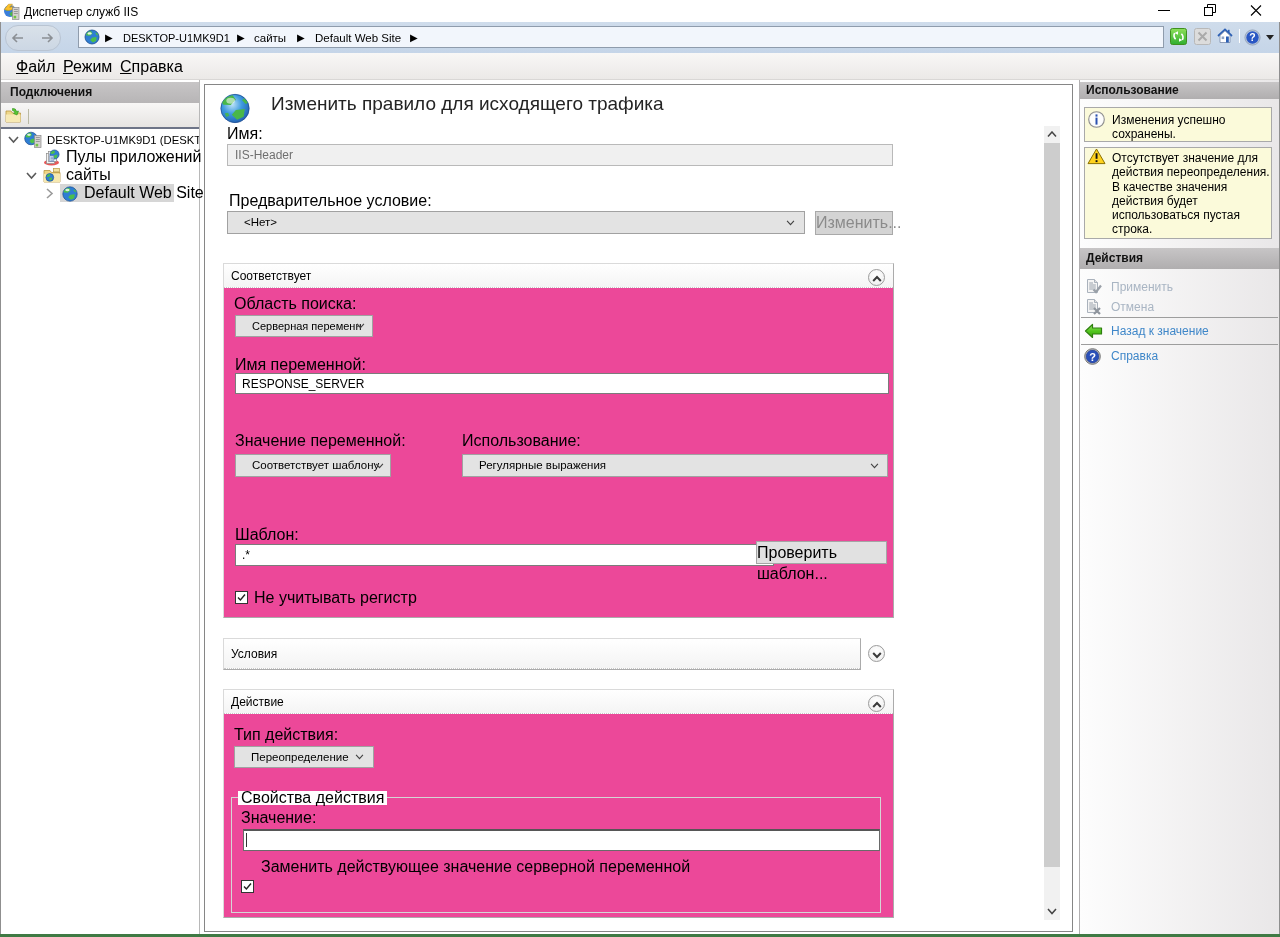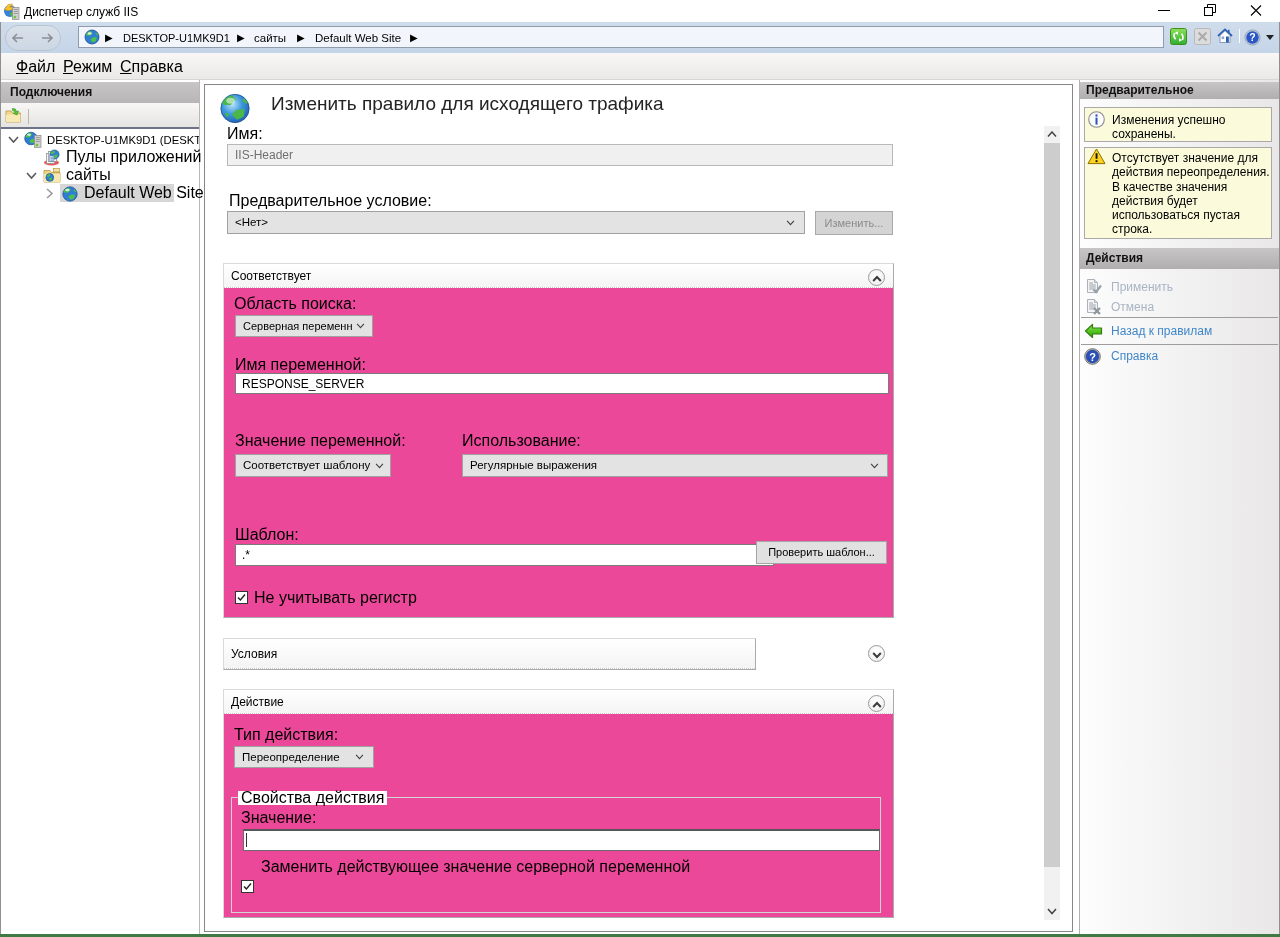--- a/index.html
+++ b/index.html
@@ -1,22 +1,22 @@
 <!DOCTYPE html>
 <html><head><meta charset="utf-8">
 <style>
 *{margin:0;padding:0;box-sizing:border-box}
 html,body{width:1280px;height:937px;overflow:hidden;background:#fff;
  font-family:"Liberation Sans",sans-serif;font-size:12px;color:#000}
 .abs{position:absolute}
 .lbl{position:absolute;font-size:16px;color:#000;white-space:nowrap;line-height:14px}
-.combo{position:absolute;background:#e3e3e3;border:1px solid #a1a1a1;font-size:11.5px;color:#000;line-height:20px;padding-left:7px;white-space:nowrap;overflow:hidden}
+.combo{position:absolute;background:#e3e3e3;border:1px solid #a1a1a1;font-size:11.5px;color:#000;line-height:20px;padding-left:16px;white-space:nowrap;overflow:hidden}
 .cv{position:absolute;top:50%;margin-top:-3px;width:9px;height:6px}
 .tb{position:absolute;background:#fff;border:1px solid #7b7b7b;font-size:12px;color:#000;line-height:20px;padding-left:6px}
-.btn{position:absolute;background:#e1e1e1;border:1px solid #a5a5a5;font-size:11px;color:#000;text-align:center}
+.btn{position:absolute;background:#e1e1e1;border:1px solid #a5a5a5;font-size:16px;color:#000;}
 .grp{position:absolute;border:1px solid;border-color:#dadada #ababab #ababab #dadada;background:#ec4899}
 .ghead{position:absolute;left:0;top:0;right:0;height:24px;background:linear-gradient(#ffffff,#f4f4f4);border-bottom:1px dotted #c9c9c9;font-size:12px;line-height:24px;padding-left:7px}
 .cbtn{position:absolute;width:17px;height:17px;border:1px solid #9b9b9b;border-radius:50%;background:radial-gradient(circle at 50% 35%,#ffffff,#ececec)}
 .chk{position:absolute;width:13px;height:13px;background:#fff;border:1px solid #333}
 .band{position:absolute;background:linear-gradient(#c7c5c6,#b0aeaf);font-weight:bold;font-size:12px;color:#111;padding-left:8px}
 .alink{position:absolute;font-size:12px;color:#3f87c9;white-space:nowrap;line-height:15px}
 .dlink{position:absolute;font-size:12px;color:#a9b5c3;white-space:nowrap;line-height:15px}
 .warn{position:absolute;background:#fbfada;border:1px solid #a9a9a9}
 .wtxt{position:absolute;font-size:12px;line-height:14.3px;color:#000}
 .sep{position:absolute;height:1px;background:#9d9d9d}
@@ -248,21 +248,21 @@
 <div class="lbl" style="left:235px;top:528px">Шаблон:</div>
 <div class="tb" style="left:235px;top:544px;width:539px;height:22px">.*</div>
 <div class="btn" style="left:756px;top:541px;width:131px;height:23px;line-height:21px">Проверить шаблон...</div>
 <div class="chk" style="left:235px;top:591px">
     <svg style="position:absolute;left:1px;top:1px" width="9" height="9" viewBox="0 0 9 9">
       <path d="M1 4.5 L3.4 7 L8 1.5" fill="none" stroke="#222" stroke-width="1.4"></path>
     </svg>
   </div>
 <div class="lbl" style="left:254px;top:591px">Не учитывать регистр</div>
 
-<div class="grp" style="left:223px;top:638px;width:533px;height:32px">
+<div class="grp" style="left:223px;top:638px;width:638px;height:32px">
  <div class="ghead" style="height:30px;line-height:30px">Условия</div>
 </div>
 <div class="cbtn" style="left:868px;top:645px">
     <svg style="position:absolute;left:3px;top:4.5px" width="10" height="8" viewBox="0 0 10 8">
       <path d="M1.2 2 L5 6 L8.8 2" fill="none" stroke="#3a3a3a" stroke-width="2"></path>
     </svg>
   </div>
 
 <div class="grp" style="left:223px;top:689px;width:671px;height:229px">
  <div class="ghead">Действие</div>
@@ -294,21 +294,21 @@
 <svg class="abs" style="left:1047px;top:131px" width="10" height="7" viewBox="0 0 10 7">
     <path d="M1 5.5 L5 1 L9 5.5" fill="none" stroke="#444" stroke-width="1.5"></path>
   </svg>
 <div class="abs" style="left:1044px;top:143px;width:16px;height:724px;background:#cdcdcd"></div>
 <svg class="abs" style="left:1047px;top:908px" width="10" height="7" viewBox="0 0 10 7">
     <path d="M1 1 L5 5.5 L9 1" fill="none" stroke="#444" stroke-width="1.5"></path>
   </svg>
 
 <div class="abs" style="left:1080px;top:80px;width:199px;height:854px;background:linear-gradient(90deg,#fdfdfd,#e9e7e8)"></div>
 <div class="abs" style="left:1079px;top:80px;width:1px;height:854px;background:#b2b0b1"></div>
-<div class="band" style="left:1080px;top:82px;width:199px;height:17px;line-height:17px;padding-left:6px">Предварительное</div>
+<div class="band" style="left:1080px;top:82px;width:199px;height:17px;line-height:17px;padding-left:6px">Использование</div>
 <div class="warn" style="left:1084px;top:107px;width:188px;height:35px"></div>
 <div class="abs" style="left:1088px;top:111px" id="infoico">
 <svg width="17" height="17" viewBox="0 0 17 17">
       <circle cx="8.5" cy="8.5" r="7.8" fill="#f2f2f2" stroke="#8f8f8f" stroke-width="1.1"></circle>
       <circle cx="8.5" cy="8.5" r="6.6" fill="#fdfdfd"></circle>
       <rect x="7.5" y="3.4" width="2" height="2.2" fill="#2a50b0"></rect>
       <rect x="7.5" y="6.6" width="2" height="7" fill="#2a50b0"></rect>
     </svg></div>
 <div class="wtxt" style="left:1112px;top:113px">Изменения успешно<br>сохранены.</div>
 <div class="warn" style="left:1084px;top:147px;width:188px;height:92px"></div>
@@ -347,21 +347,21 @@
 <svg width="19" height="18" viewBox="0 0 19 18">
       <defs>
         <linearGradient id="ga" x1="0" y1="0" x2="0" y2="1">
           <stop offset="0" stop-color="#9be66a"></stop>
           <stop offset="50%" stop-color="#52c61e"></stop>
           <stop offset="100%" stop-color="#3da512"></stop>
         </linearGradient>
       </defs>
       <path d="M1.5 9 L8.5 2.5 L8.5 6 L17.5 6 L17.5 12 L8.5 12 L8.5 15.5 Z" fill="url(#ga)" stroke="#2e7e0e" stroke-width="1.2" stroke-linejoin="round"></path>
     </svg></div>
-<div class="alink" style="left:1111px;top:324px">Назад к правилам</div>
+<div class="alink" style="left:1111px;top:324px">Назад к значение</div>
 <div class="sep" style="left:1081px;top:344px;width:197px"></div>
 <div class="abs" style="left:1084px;top:348px" id="helpico2">
 <svg width="17" height="17" viewBox="0 0 17 17">
       <circle cx="8.5" cy="8.5" r="7.8" fill="#c6c6c6" stroke="#6f6f6f" stroke-width="1"></circle>
       <circle cx="8.5" cy="8.5" r="6.4" fill="#2a50b8" stroke="#1a3380" stroke-width=".5"></circle>
       <text x="8.5" y="12.6" font-size="11" font-weight="bold" fill="#fff" text-anchor="middle" font-family="Liberation Sans">?</text>
     </svg></div>
 <div class="alink" style="left:1111px;top:349px">Справка</div>
 
 </body></html>

